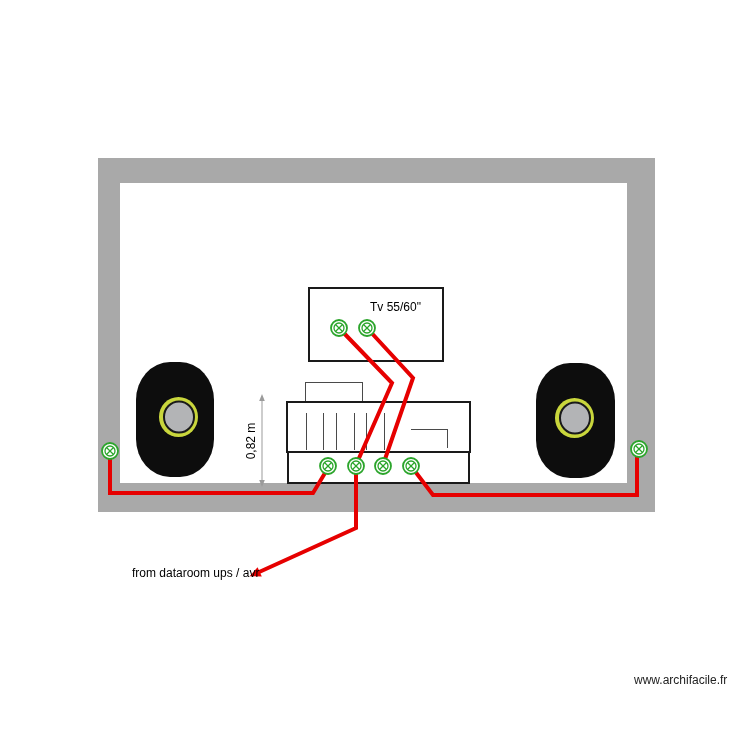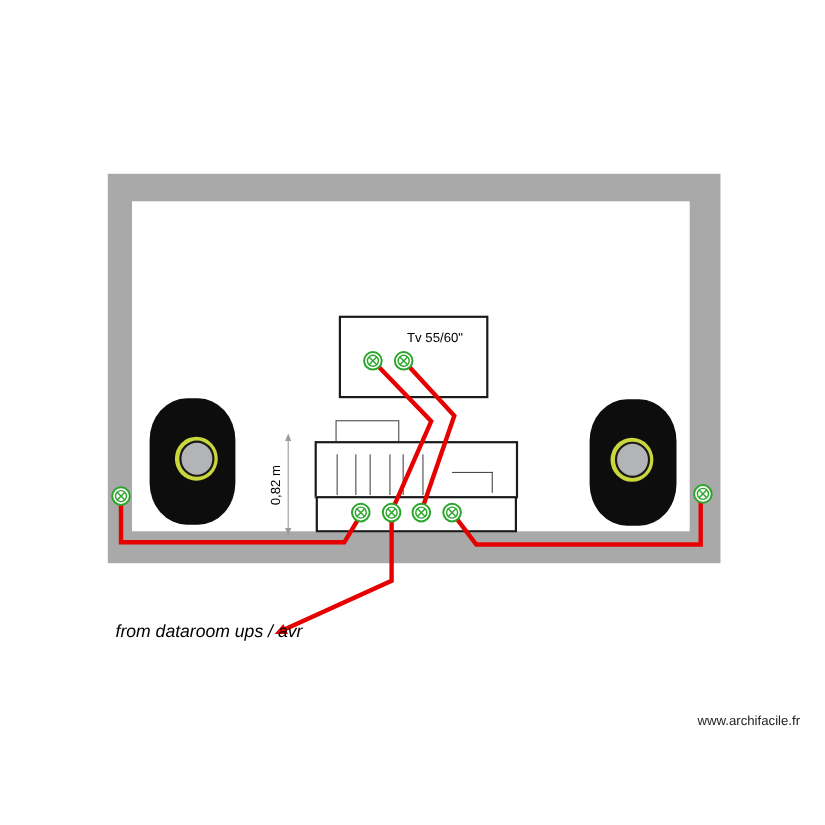--- a/index.html
+++ b/index.html
@@ -40,22 +40,22 @@
   .shelf-l { position: absolute; left: 123px; top: 26px; width: 36px; height: 18px;
              border-top: 1px solid #4a4a4a; border-right: 1px solid #4a4a4a; }
   .strip-box { left: 287px; top: 451px; width: 179px; height: 29px; background: #fff; border: 2px solid #1a1a1a; }
 
   
   .overlay { left: 0; top: 0; width: 750px; height: 750px; }
 
   
   .dim-label { left: 221px; top: 433px; width: 61px; height: 16px; text-align: center;
                font-size: 12px; transform: rotate(-90deg); white-space: nowrap; }
-  .annotation { left: 105px; top: 566px; font-size: 16px; white-space: nowrap; font-style: italic; }
-  .watermark  { left: 634px; top: 648px; font-size: 12px; color: #222; white-space: nowrap; }
+  .annotation { left: 132px; top: 566px; font-size: 12px; white-space: nowrap; }
+  .watermark  { left: 634px; top: 673px; font-size: 12px; color: #222; white-space: nowrap; }
 </style>
 </head>
 <body>
 
 <div class="canvas">
 
   <div class="abs walls"></div>
   <div class="abs interior"></div>
 
   <div class="abs speaker speaker-left">

